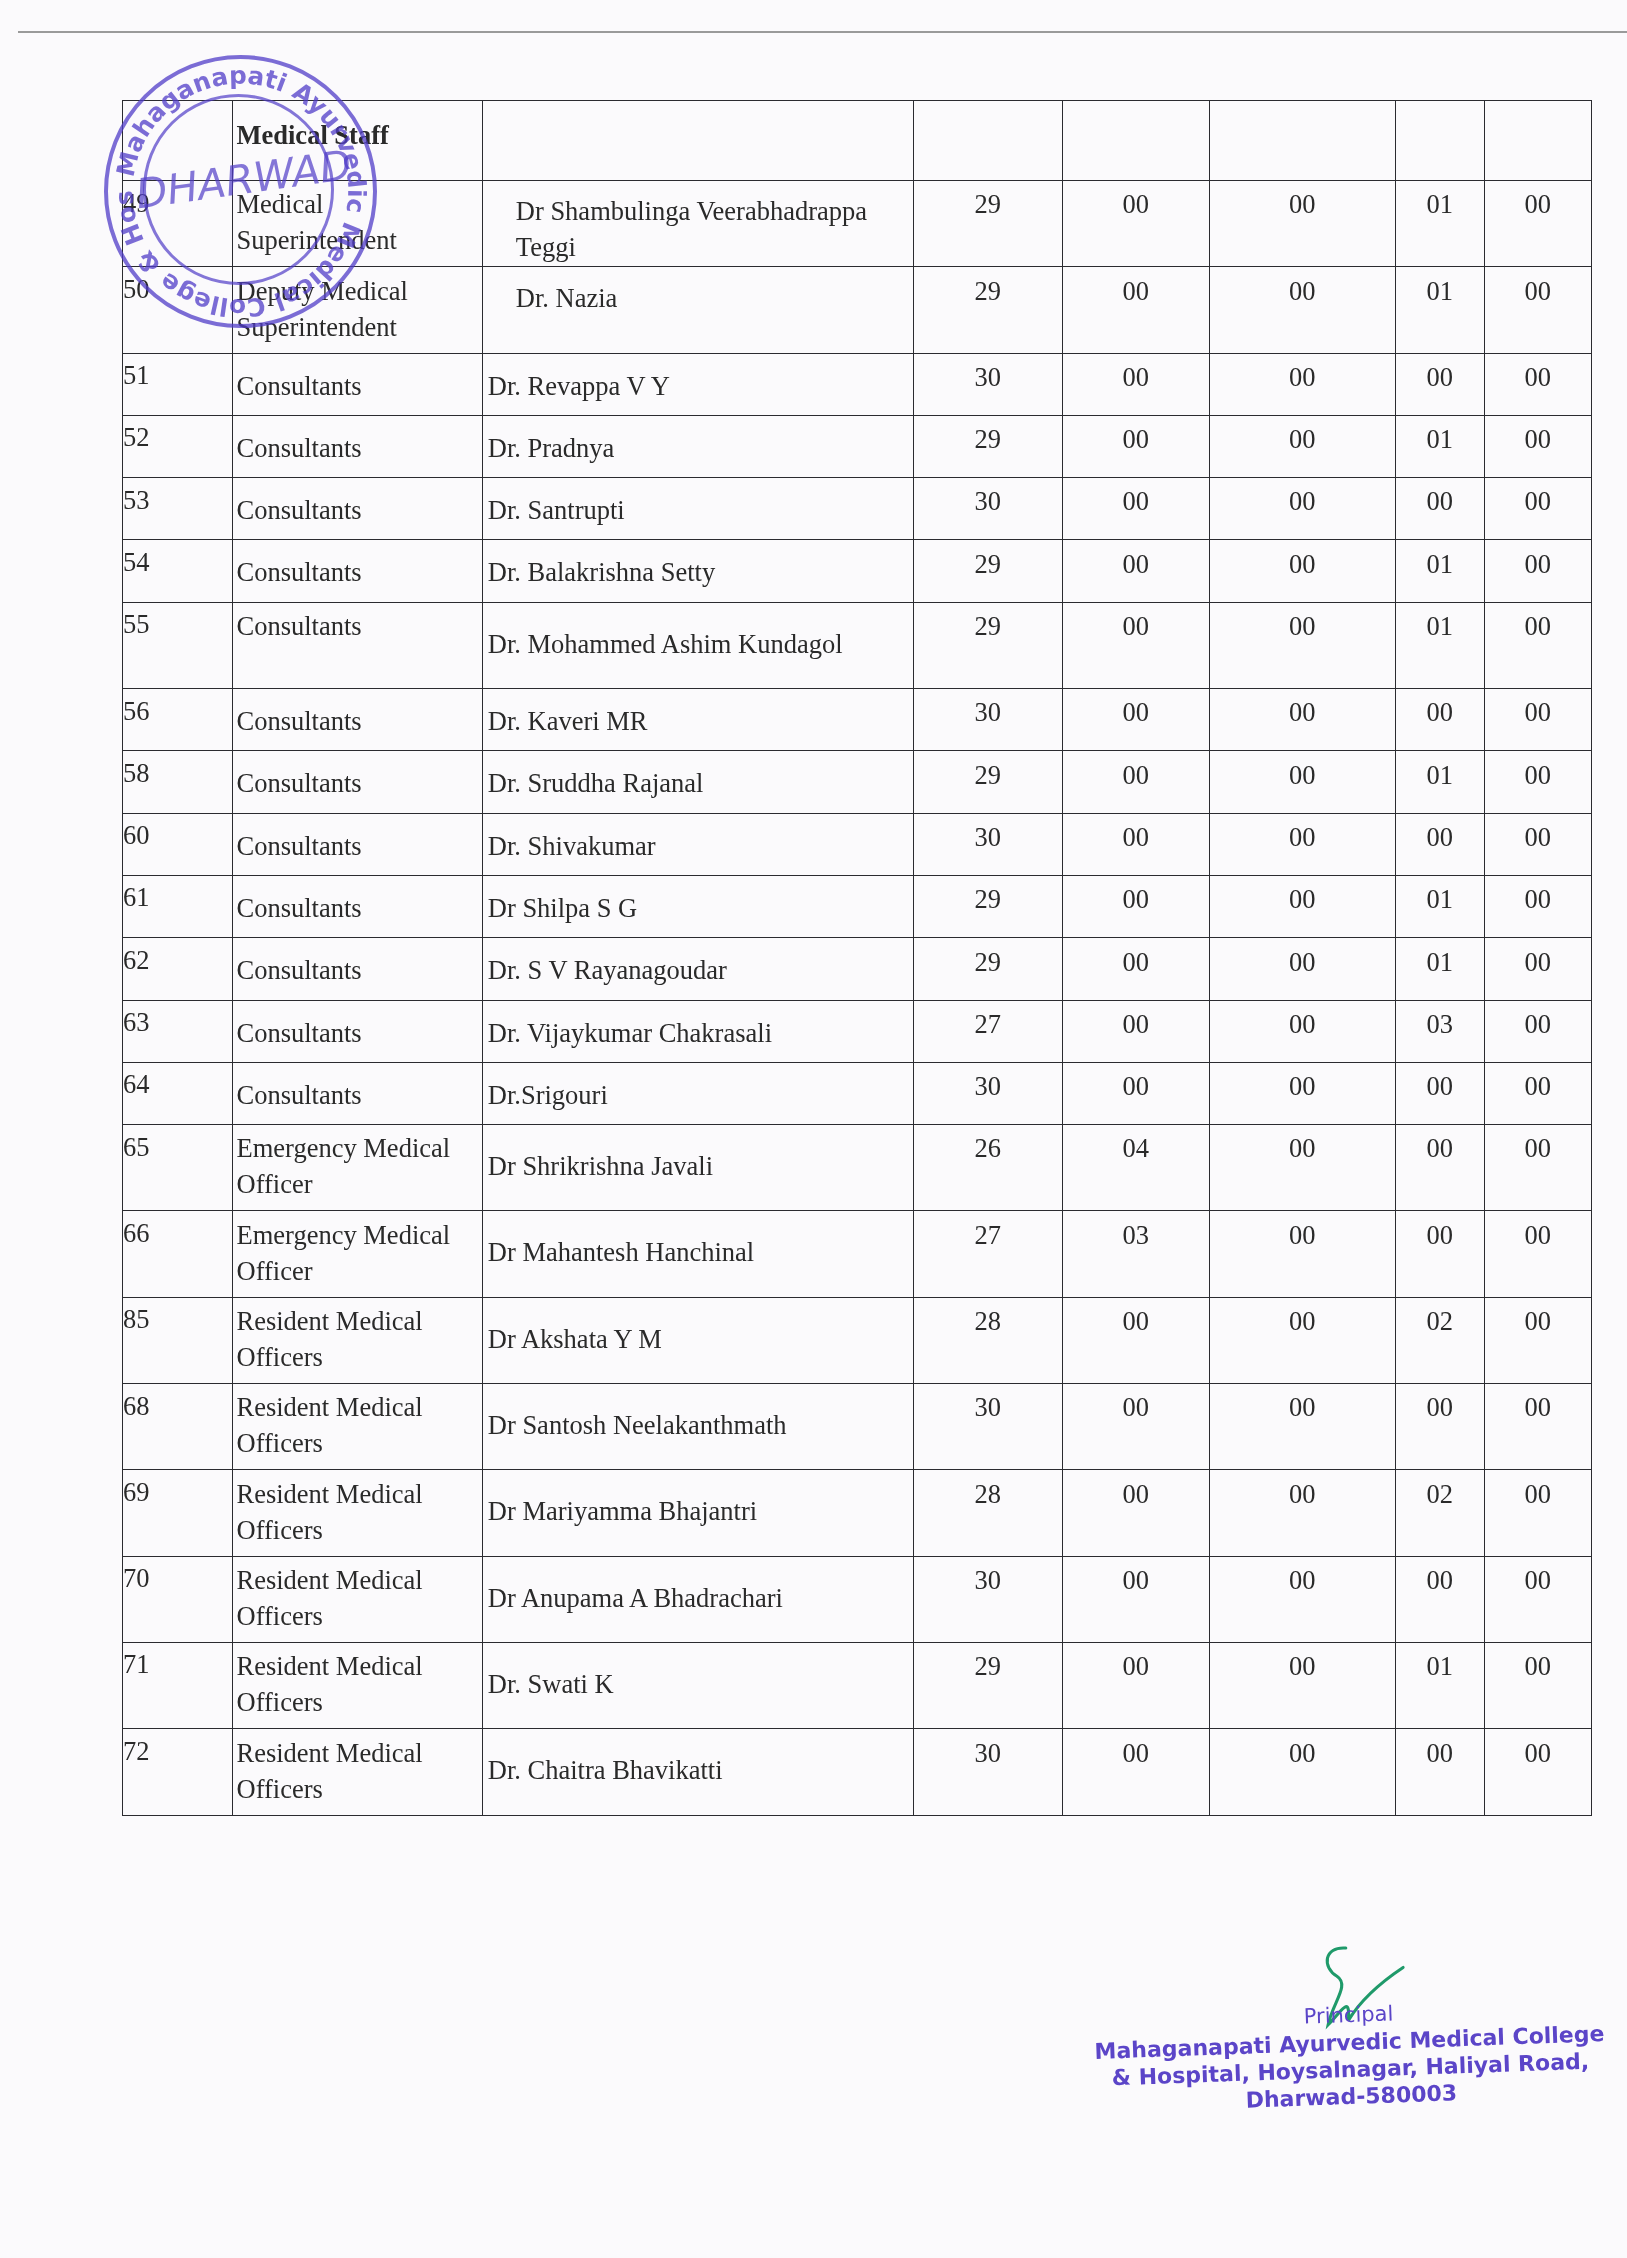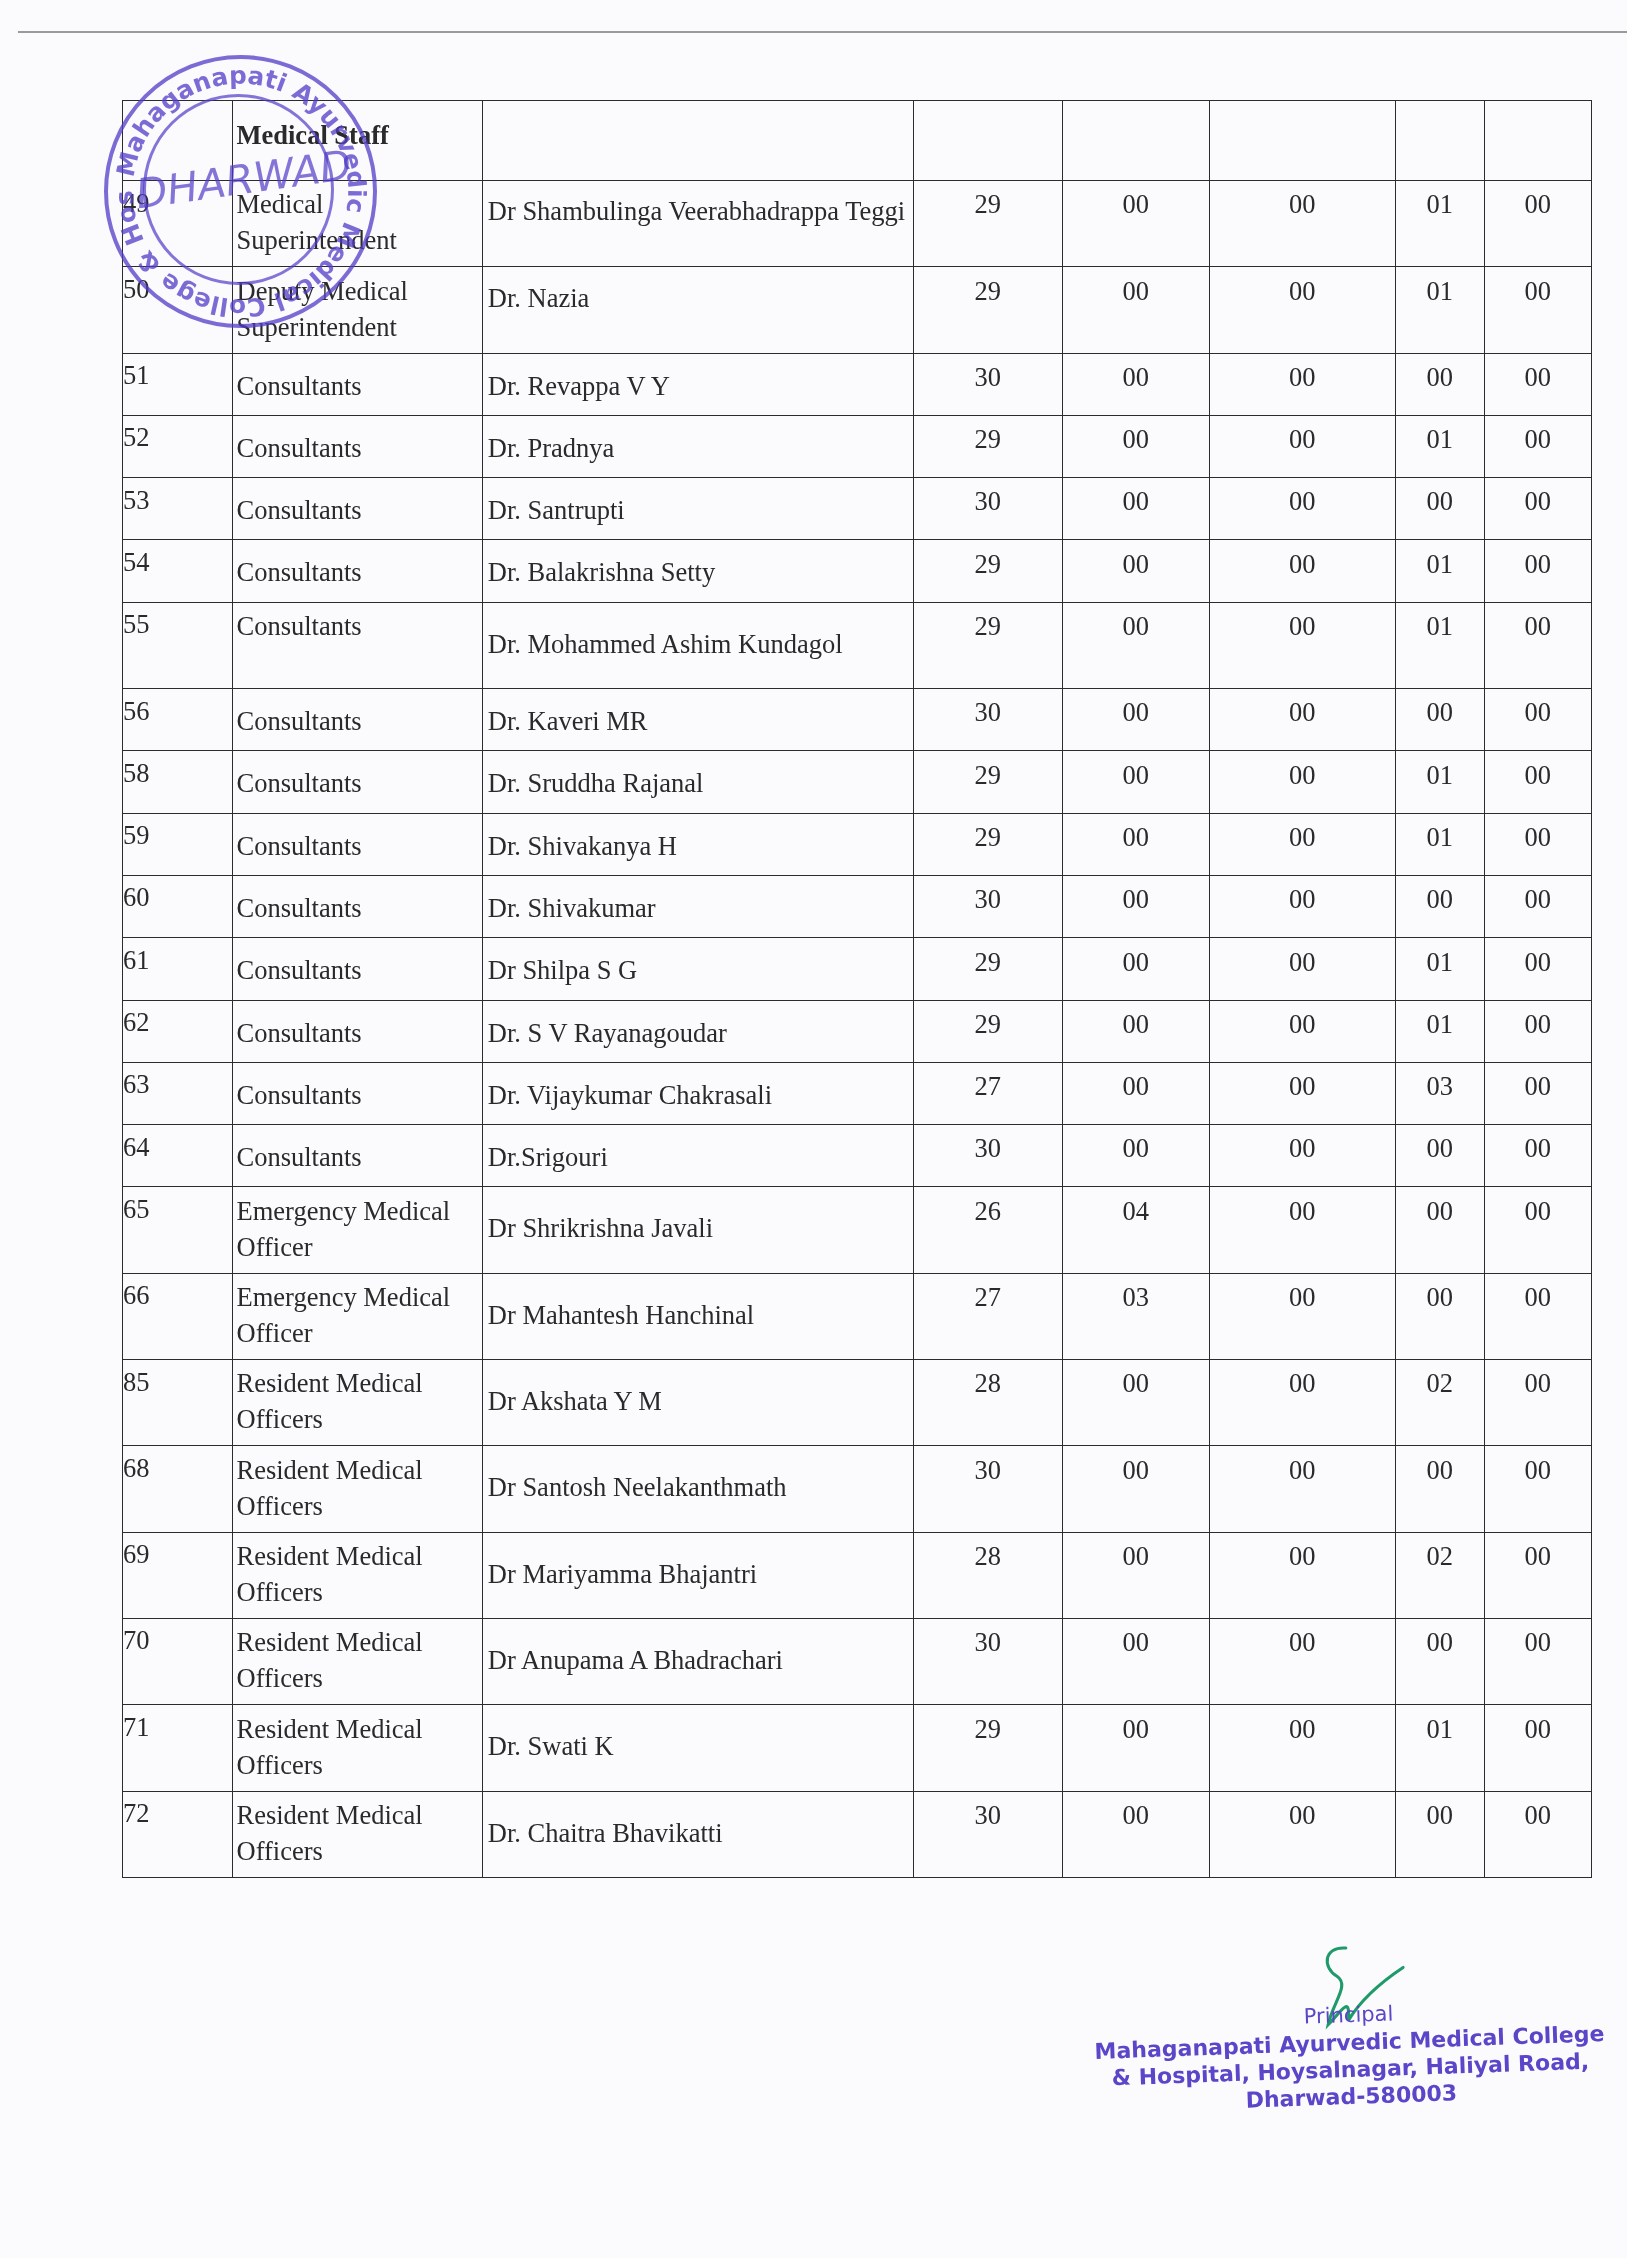--- a/index.html
+++ b/index.html
@@ -39,21 +39,21 @@
   tr.hdr td { height: 63px; }
   tr.hdr .c-desig { font-weight: bold; padding-top: 16px !important; }
   .sl-inner { display:block; }
   .desig-inner { display:block; padding-top: 5.3px; }
   .name-inner { display:block; }
   tr.r1 td { height: 56px; }
   tr.r2 td { height: 80px; }
   tr.r1 .desig-inner { padding-top: 14px; }
   tr.r1 .name-inner { padding-top: 14px; }
   tr.r2 .name-inner { padding-top: 23px; }
-  tr.r2.tight .name-inner { padding-top: 12.4px; }
+  tr.r2.tight .name-inner { padding-top: 12.4px; margin-left: 28px; }
 
   .stamp {
     position: absolute; left: 104px; top: 55px; width: 265px; height: 265px;
     border-radius: 50%;
     border: 4.4px solid rgba(80, 60, 200, 0.75);
     pointer-events: none;
   }
   .stamp .inner {
     position: absolute; left: 35px; top: 35px; width: 185px; height: 185px;
     border-radius: 50%;
@@ -237,36 +237,20 @@
           <span class="name-inner">Dr. Sruddha Rajanal</span>
         </td>
         <td class="c-num c-n1">29</td>
         <td class="c-num c-n2">00</td>
         <td class="c-num c-n3">00</td>
         <td class="c-num c-n4">01</td>
         <td class="c-num c-n5">00</td>
       </tr>
       <tr class="r1">
         <td class="c-sl">
-          <span class="sl-inner">59</span>
-        </td>
-        <td class="c-desig">
-          <span class="desig-inner">Consultants</span>
-        </td>
-        <td class="c-name">
-          <span class="name-inner">Dr. Shivakanya H</span>
-        </td>
-        <td class="c-num c-n1">29</td>
-        <td class="c-num c-n2">00</td>
-        <td class="c-num c-n3">00</td>
-        <td class="c-num c-n4">01</td>
-        <td class="c-num c-n5">00</td>
-      </tr>
-      <tr class="r1">
-        <td class="c-sl">
           <span class="sl-inner">60</span>
         </td>
         <td class="c-desig">
           <span class="desig-inner">Consultants</span>
         </td>
         <td class="c-name">
           <span class="name-inner">Dr. Shivakumar</span>
         </td>
         <td class="c-num c-n1">30</td>
         <td class="c-num c-n2">00</td>

